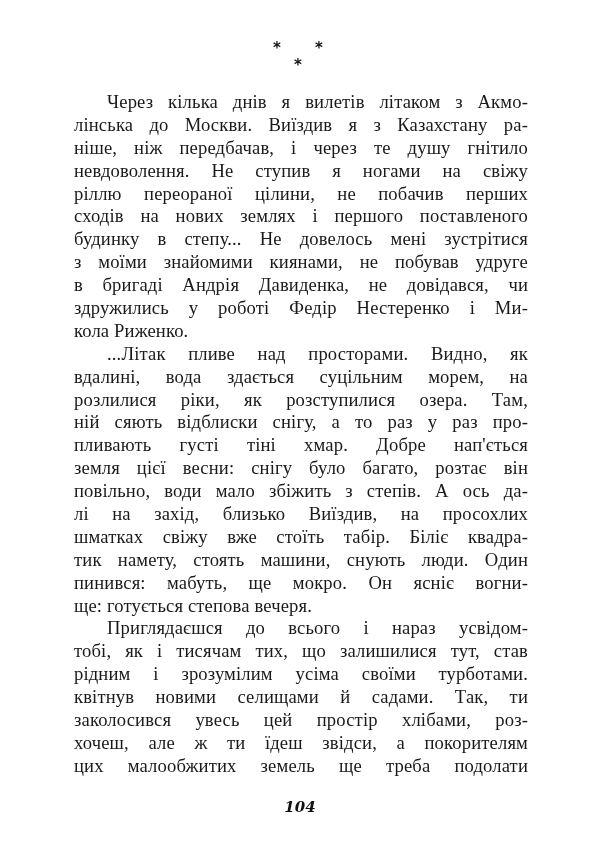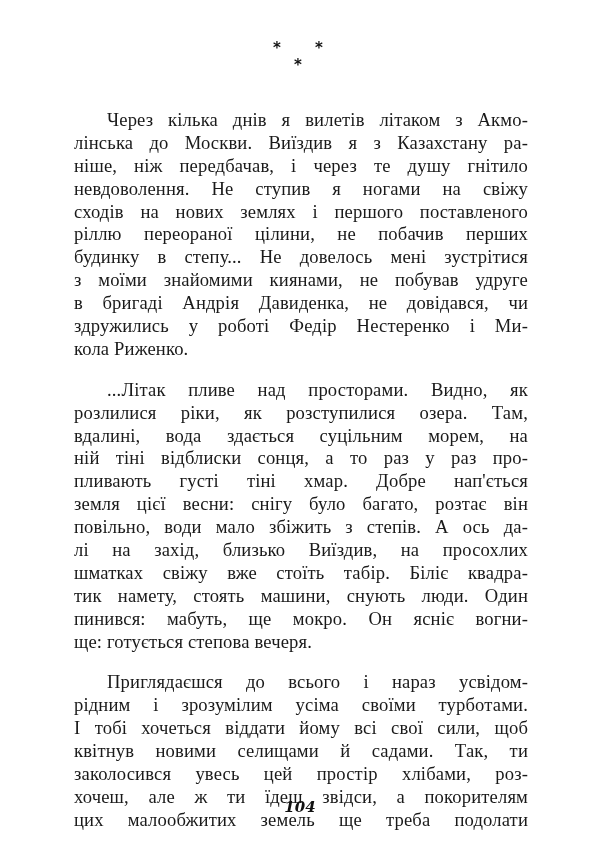--- a/index.html
+++ b/index.html
@@ -51,21 +51,20 @@
       line-height: 22.9px;
       font-size: 18.6px;
       letter-spacing: 0.15px;
       white-space: nowrap;
       text-align: justify;
       text-align-last: justify;
       overflow: hidden;
     }
     .line.indent {
       padding-left: 33px;
-      margin-top: 18px;
     }
     .line.last {
       text-align-last: left;
     }
     .page-number {
       position: absolute;
       left: 0;
       width: 600px;
       top: 798px;
       text-align: center;
@@ -86,44 +85,44 @@
     <span class="star s2">*</span>
     <span class="star s3">*</span>
   </div>
 
   <div class="text-block">
 
     <span class="line indent">Через кілька днів я вилетів літаком з Акмо-</span>
     <span class="line">лінська до Москви. Виїздив я з Казахстану ра-</span>
     <span class="line">ніше, ніж передбачав, і через те душу гнітило</span>
     <span class="line">невдоволення. Не ступив я ногами на свіжу</span>
+    <span class="line">ріллю переораної цілини, не побачив перших</span>
     <span class="line">сходів на нових землях і першого поставленого</span>
-    <span class="line">ріллю переораної цілини, не побачив перших</span>
     <span class="line">будинку в степу... Не довелось мені зустрітися</span>
     <span class="line">з моїми знайомими киянами, не побував удруге</span>
     <span class="line">в бригаді Андрія Давиденка, не довідався, чи</span>
     <span class="line">здружились у роботі Федір Нестеренко і Ми-</span>
     <span class="line last">кола Риженко.</span>
 
     <span class="line indent">...Літак пливе над просторами. Видно, як</span>
+    <span class="line">вдалині, вода здається суцільним морем, на</span>
     <span class="line">розлилися ріки, як розступилися озера. Там,</span>
-    <span class="line">вдалині, вода здається суцільним морем, на</span>
-    <span class="line">ній тіні відблиски сонця, а то раз у раз про-</span>
+    <span class="line">ній сяють відблиски снігу, а то раз у раз про-</span>
     <span class="line">пливають густі тіні хмар. Добре нап'ється</span>
     <span class="line">земля цієї весни: снігу було багато, розтає він</span>
     <span class="line">повільно, води мало збіжить з степів. А ось да-</span>
     <span class="line">лі на захід, близько Виїздив, на просохлих</span>
     <span class="line">шматках свіжу вже стоїть табір. Біліє квадра-</span>
     <span class="line">тик намету, стоять машини, снують люди. Один</span>
     <span class="line">пинився: мабуть, ще мокро. Он ясніє вогни-</span>
     <span class="line last">ще: готується степова вечеря.</span>
 
     <span class="line indent">Приглядаєшся до всього і нараз усвідом-</span>
+    <span class="line">тобі, як і тисячам тих, що залишилися тут, став</span>
     <span class="line">рідним і зрозумілим усіма своїми турботами.</span>
-    <span class="line">І тобі хочеться віддати йому всі свої сили, щоб</span>
     <span class="line">квітнув новими селищами й садами. Так, ти</span>
     <span class="line">заколосився увесь цей простір хлібами, роз-</span>
     <span class="line">хочеш, але ж ти їдеш звідси, а покорителям</span>
     <span class="line">цих малообжитих земель ще треба подолати</span>
   </div>
 
   <div class="page-number">104</div>
 </div>
 
 </body></html>

